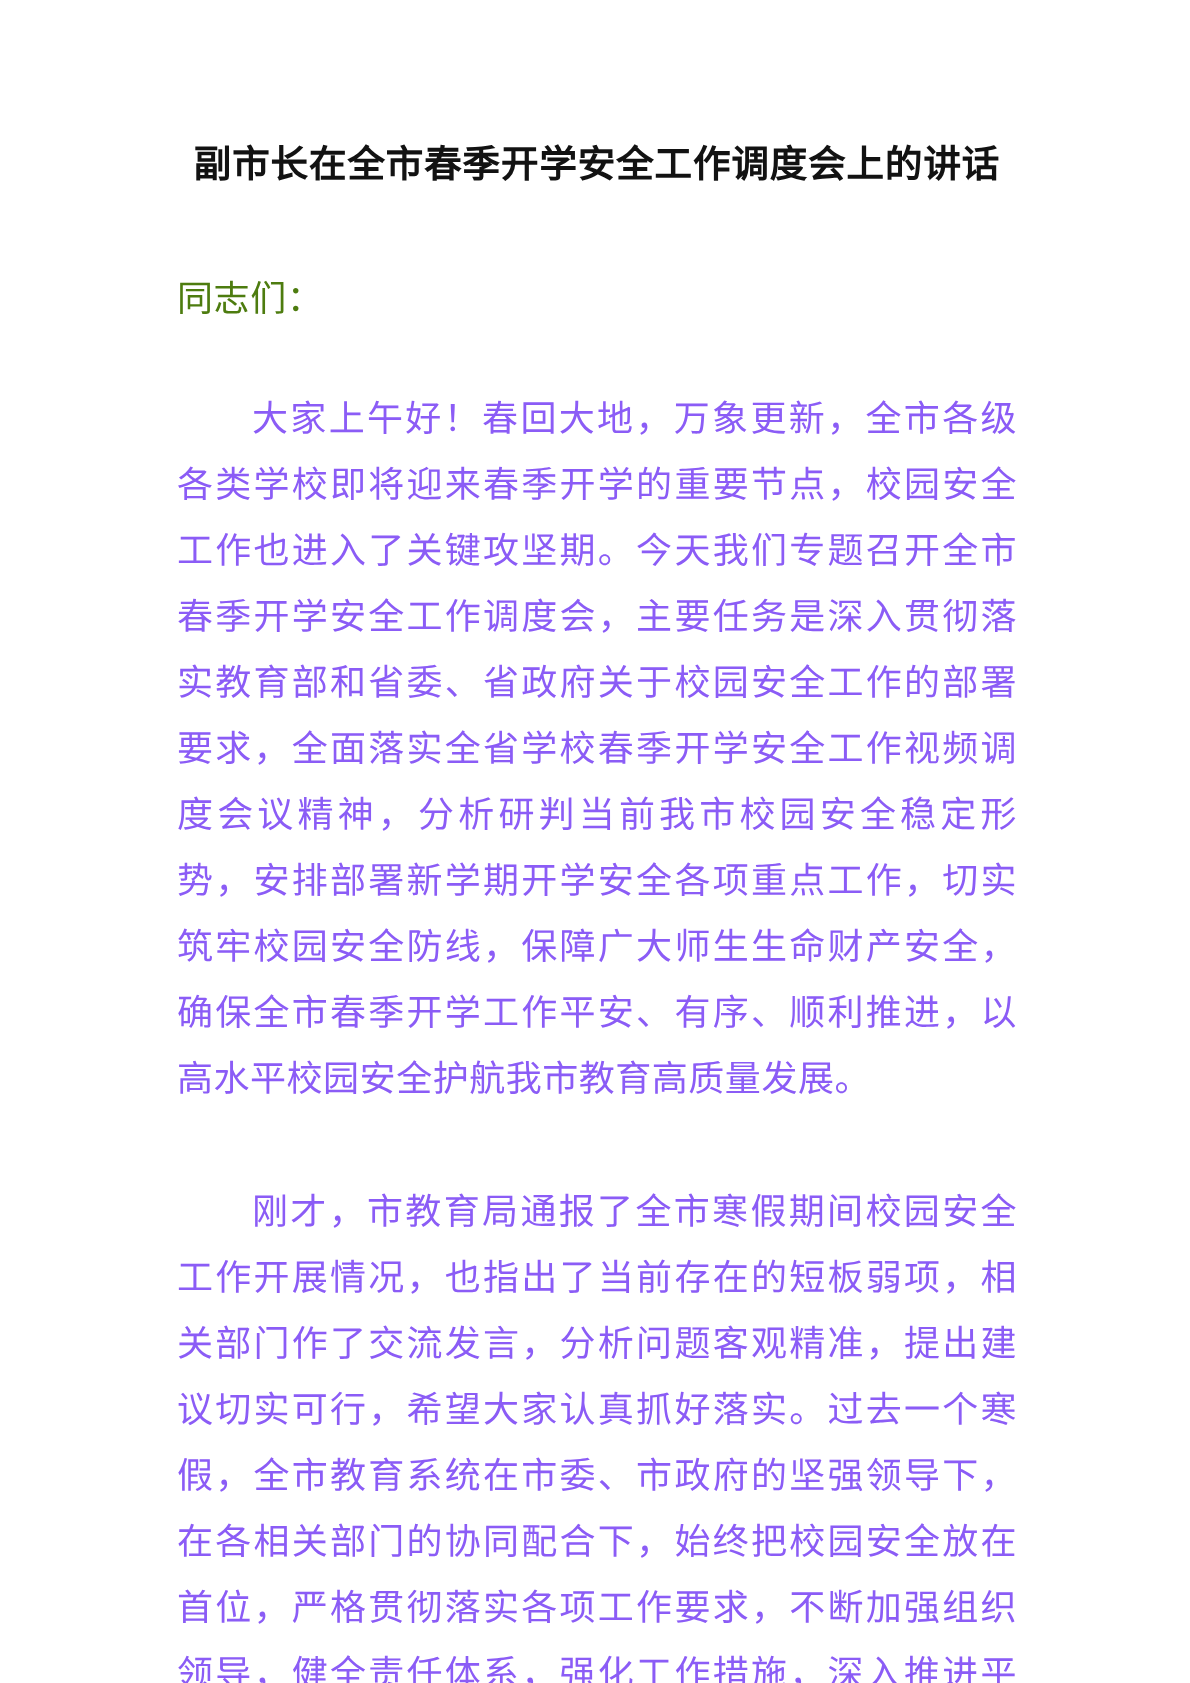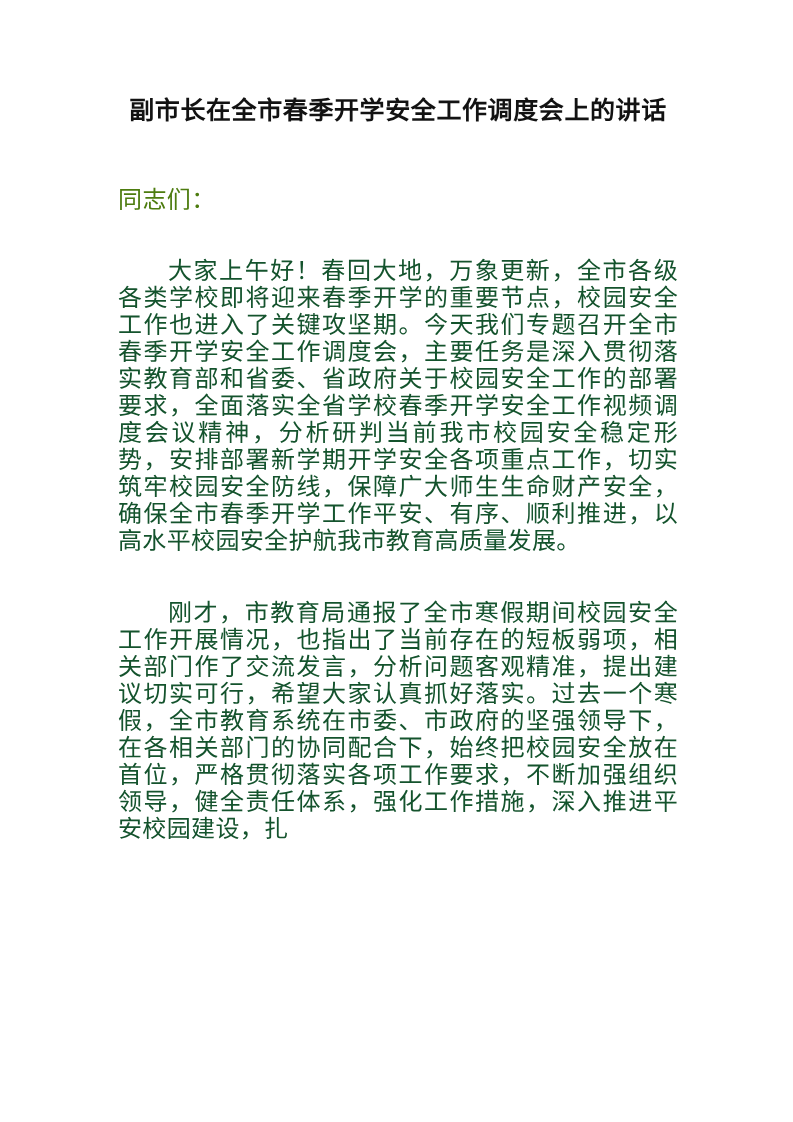--- a/index.html
+++ b/index.html
@@ -56,26 +56,26 @@
   .paragraphs {
     position: absolute;
     left: 0;
     top: 258px;
     width: 560px;
   }
 
   .para {
     margin: 0 0 45px 0;
     font-size: 24px;
-    line-height: 27px;
+    line-height: 44px;
     text-align: justify;
     text-justify: inter-ideograph;
     text-indent: 50px;
     letter-spacing: 0.35px;
-    color: #14532d;
+    color: #8b5cf6;
     word-break: break-all;
   }
 
   .para:last-child {
     margin-bottom: 0;
   }
 </style>
 </head>
 <body>
 

